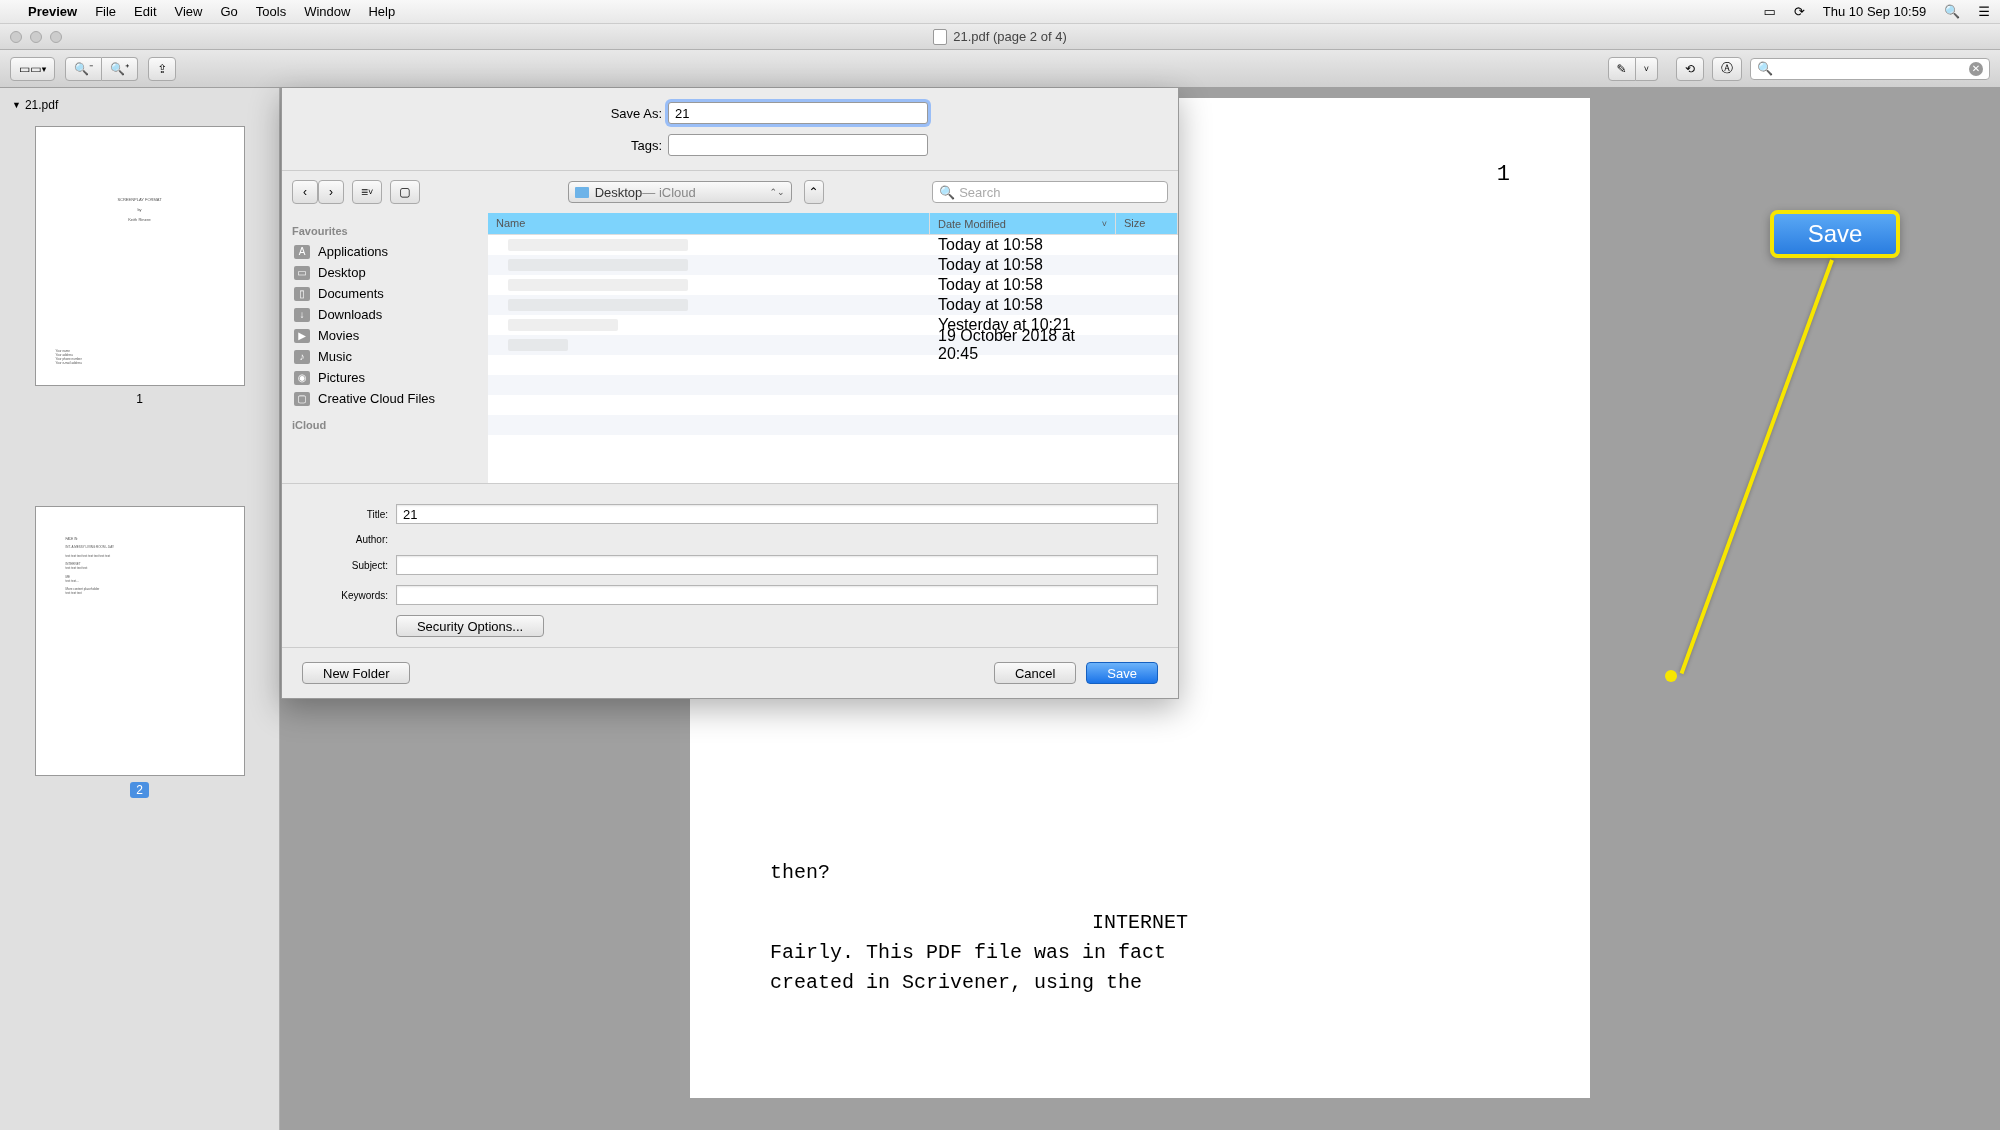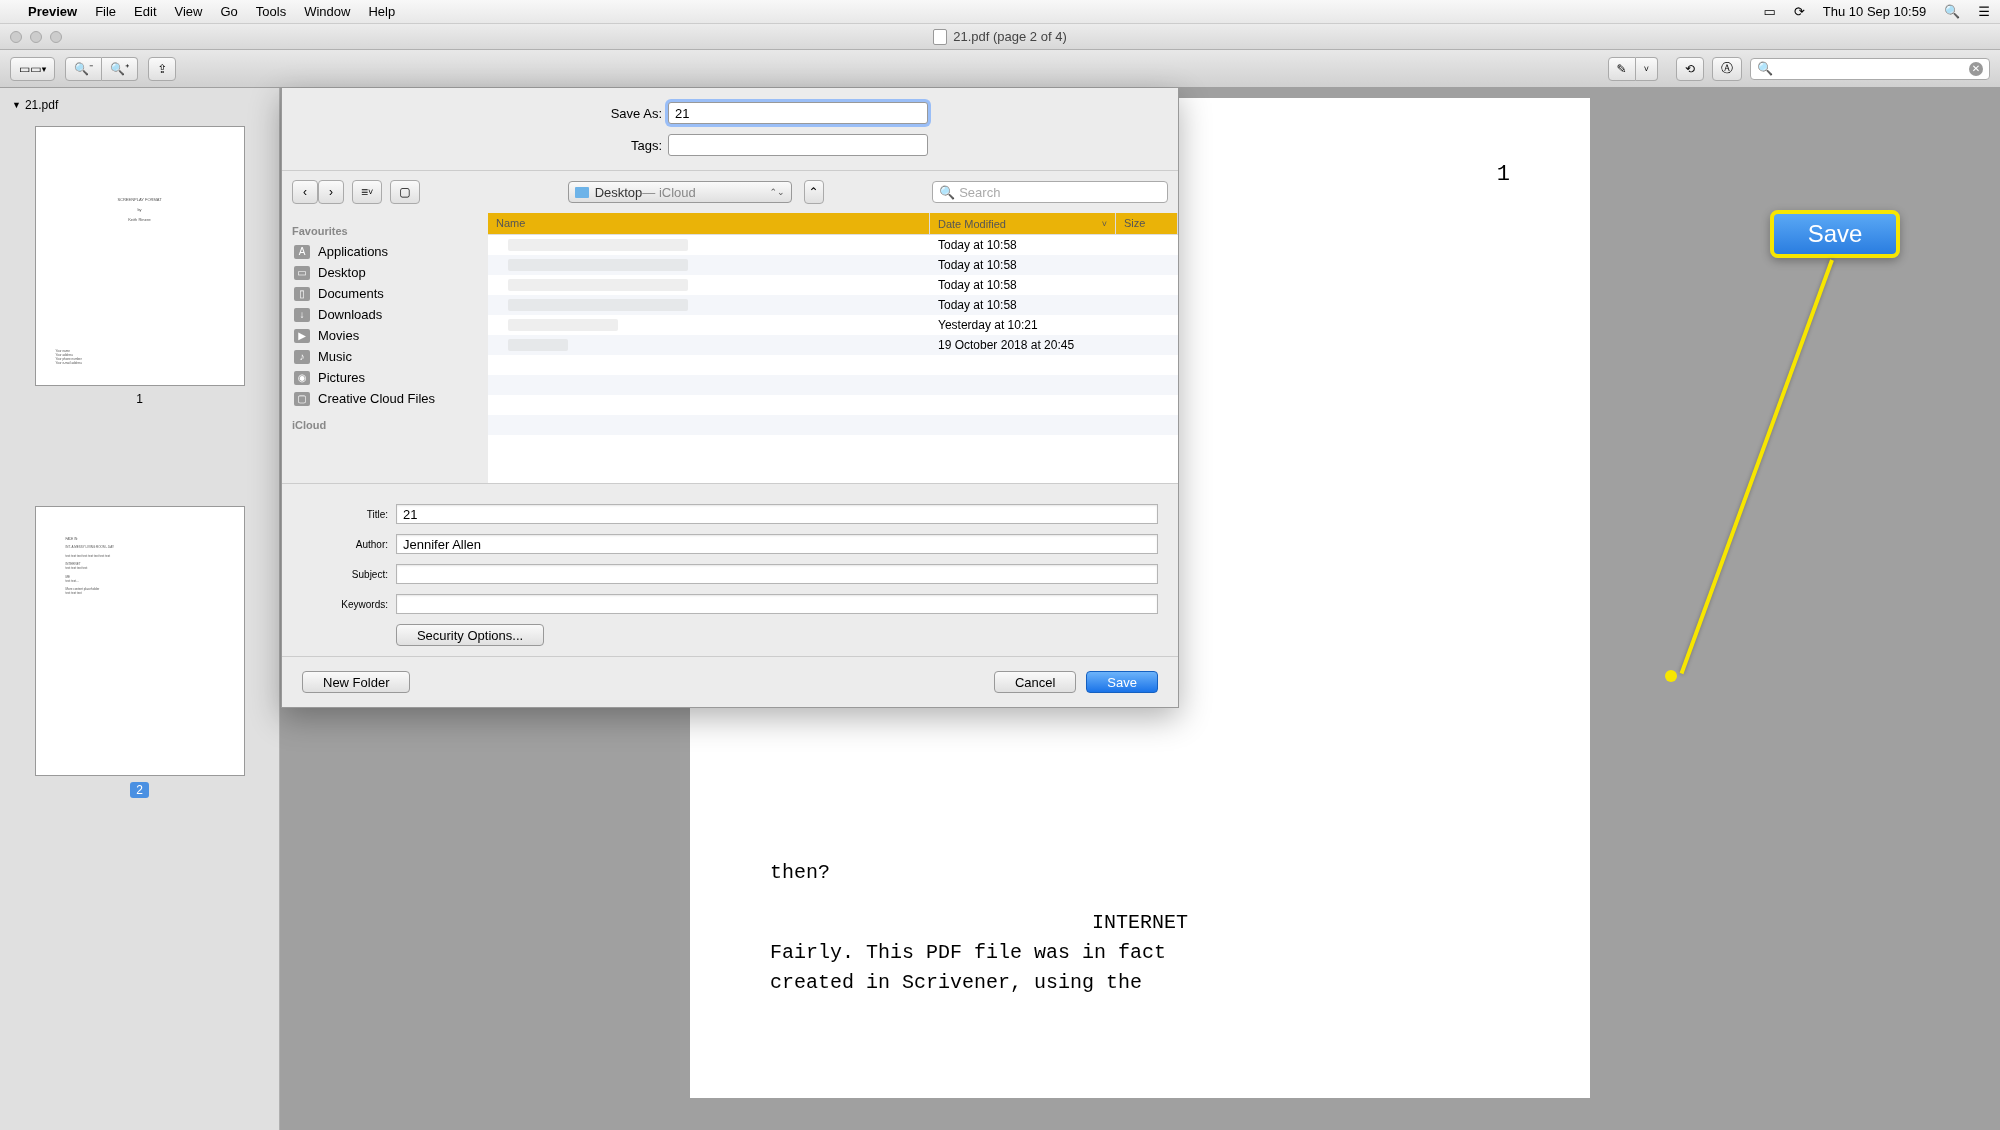--- a/index.html
+++ b/index.html
@@ -170,27 +170,27 @@
       display: flex; align-items: center; padding: 0 6px; gap: 4px;
     }
     
     .browser-body { display: flex; height: 270px; }
     .fav-sidebar { width: 206px; padding: 6px 10px; background: #ececec; overflow-y: auto; }
     .fav-header { color: #888; font-size: 11px; font-weight: 600; margin: 6px 0 4px; }
     .fav-item { display: flex; align-items: center; gap: 8px; padding: 3px 2px; font-size: 13px; }
     .fav-icon { width: 16px; height: 14px; background: #999; border-radius: 2px; display:flex; align-items:center; justify-content:center; font-size:10px; color:#fff; }
     
     .file-list { flex: 1; background: #fff; }
-    .list-header { display: flex; background: #eab308; border-bottom: 1px solid #ddd; height: 22px; font-size: 11px; color: #555; }
+    .list-header { display: flex; background: #7dd3fc; border-bottom: 1px solid #ddd; height: 22px; font-size: 11px; color: #555; }
     .list-header > div { padding: 4px 8px; border-right: 1px solid #ddd; }
     .col-name { flex: 1; }
     .col-date { width: 186px; display:flex; align-items:center; gap:4px; }
     .col-size { width: 62px; }
     .list-rows { }
-    .list-row { display: flex; height: 20px; font-size: 12px; justify-content: flex-end; }
+    .list-row { display: flex; height: 20px; font-size: 16px; justify-content: flex-end; }
     .list-row:nth-child(even) { background: #f4f6fa; }
     .list-row .col-name { padding-left: 20px; display:flex; align-items:center; }
     .list-row .col-date { display:flex; align-items:center; padding-left: 8px; }
     .blurred { color: transparent; text-shadow: 0 0 6px #999; background: rgba(200,200,200,0.3); width: 180px; height: 12px; border-radius: 2px; }
     
     .sheet-metadata { padding: 20px 20px 10px; display: flex; flex-direction: column; gap: 10px; }
     .meta-row { display: flex; align-items: center; gap: 8px; }
     .meta-label { width: 86px; text-align: right; font-size: 10px; }
     .meta-input {
       flex: 1; height: 20px; padding: 2px 6px;
@@ -501,21 +501,20 @@
     </div>
   </div>
 
   <div class="sheet-metadata">
     <div class="meta-row">
       <span class="meta-label">Title:</span>
       <input class="meta-input" value="21" style="">
     </div>
     <div class="meta-row">
       <span class="meta-label">Author:</span>
-      <input class="meta-input" value="Jennifer Allen" style="">
     </div>
     <div class="meta-row">
       <span class="meta-label">Subject:</span>
       <input class="meta-input" value="" style="">
     </div>
     <div class="meta-row">
       <span class="meta-label">Keywords:</span>
       <input class="meta-input" value="" style="">
     </div>
     <button class="sec-btn">Security Options...</button>

